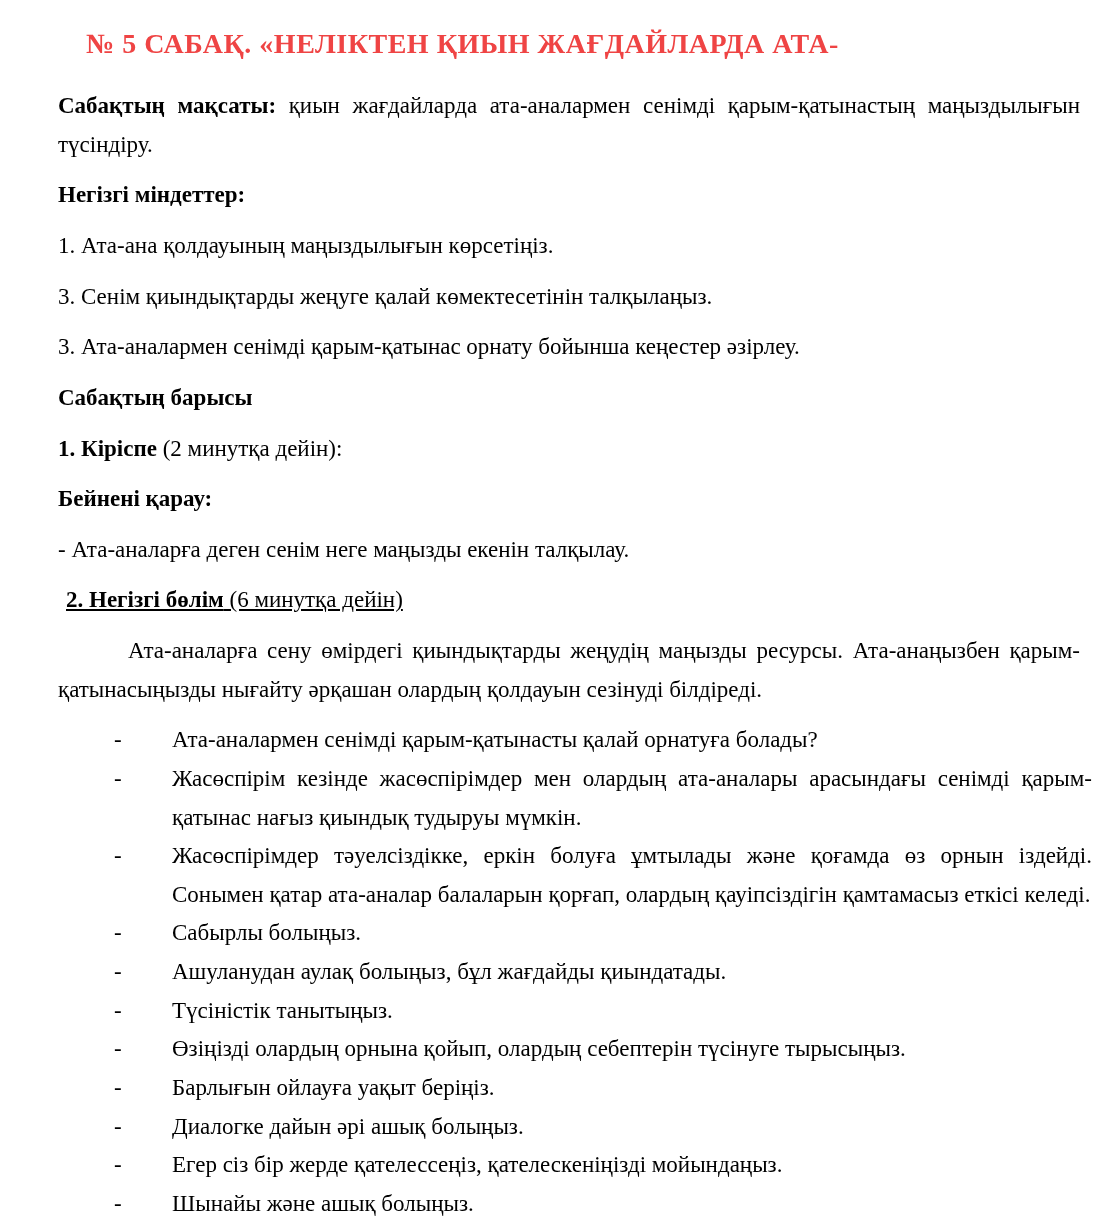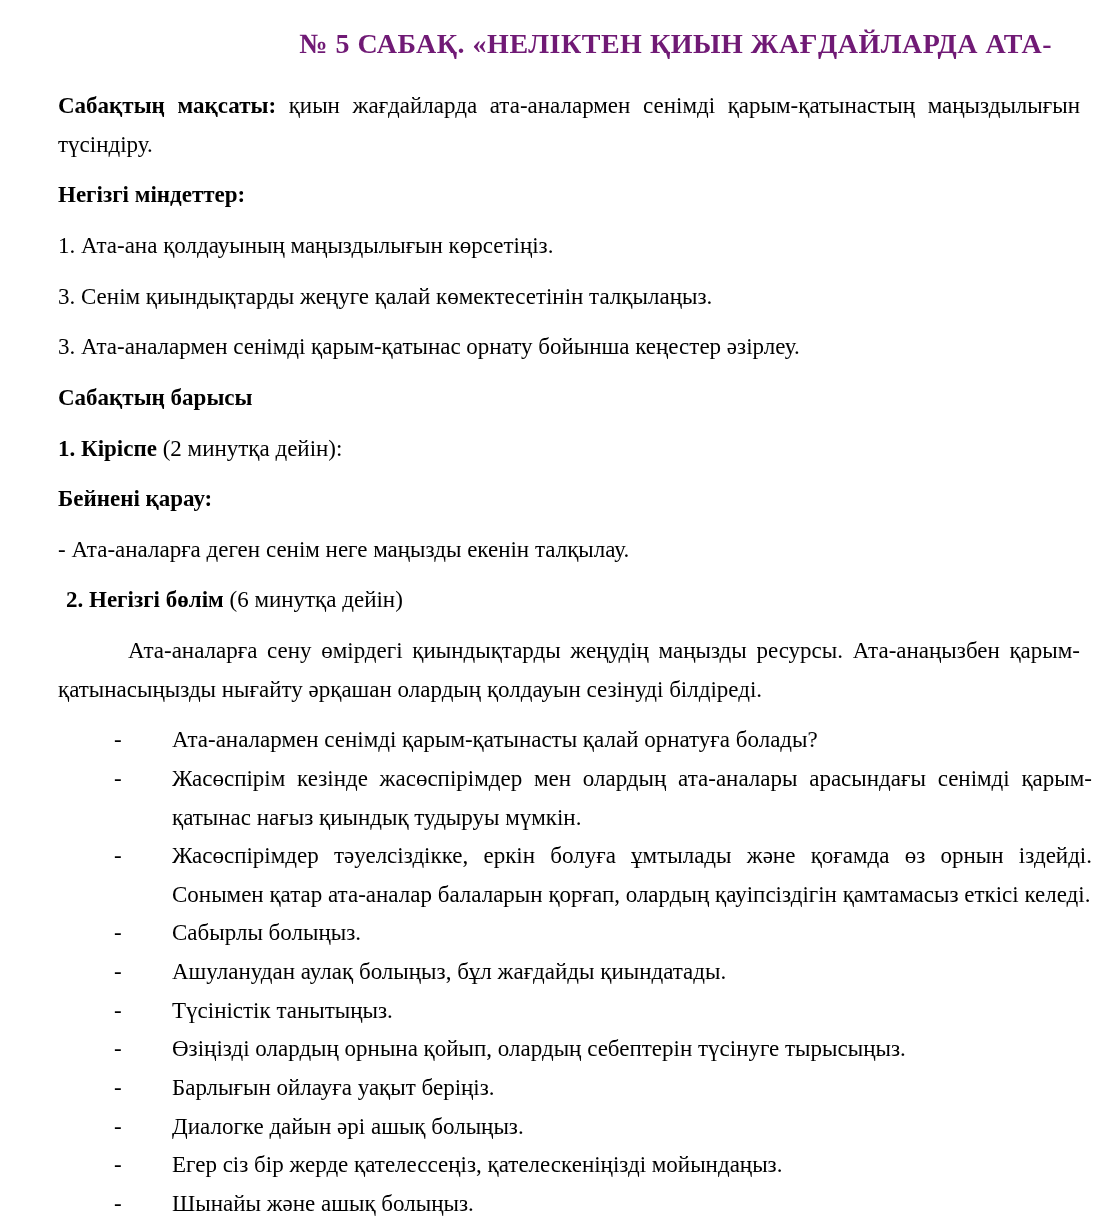--- a/index.html
+++ b/index.html
@@ -11,35 +11,35 @@
     width: 1120px;
     min-height: 1216px;
     font-family: "Liberation Serif", "DejaVu Serif", serif;
     color: #000000;
     font-size: 23px;
     line-height: 1.68;
     box-sizing: border-box;
     padding: 24px 28px 40px 46px;
   }
   .doc-title {
-    text-align: right;
+    text-align: left;
     font-weight: bold;
     font-size: 28px;
     line-height: 1.4;
-    color: #701a75;
+    color: #ef4444;
     margin: 0 40px 24px 40px;
     letter-spacing: 0.5px;
   }
   p {
     margin: 12px;
   }
   .justified { text-align: justify; }
   b, .bold { font-weight: bold; }
   .indent-first { text-indent: 70px; }
-  .lead-space { padding-left: 8px; }
+  .lead-space { padding-left: 8px; text-decoration: underline; }
   ul.dash-list {
     list-style: none;
     margin: 0;
     padding: 0;
   }
   ul.dash-list li {
     display: flex;
     align-items: flex-start;
   }
   ul.dash-list .marker {

